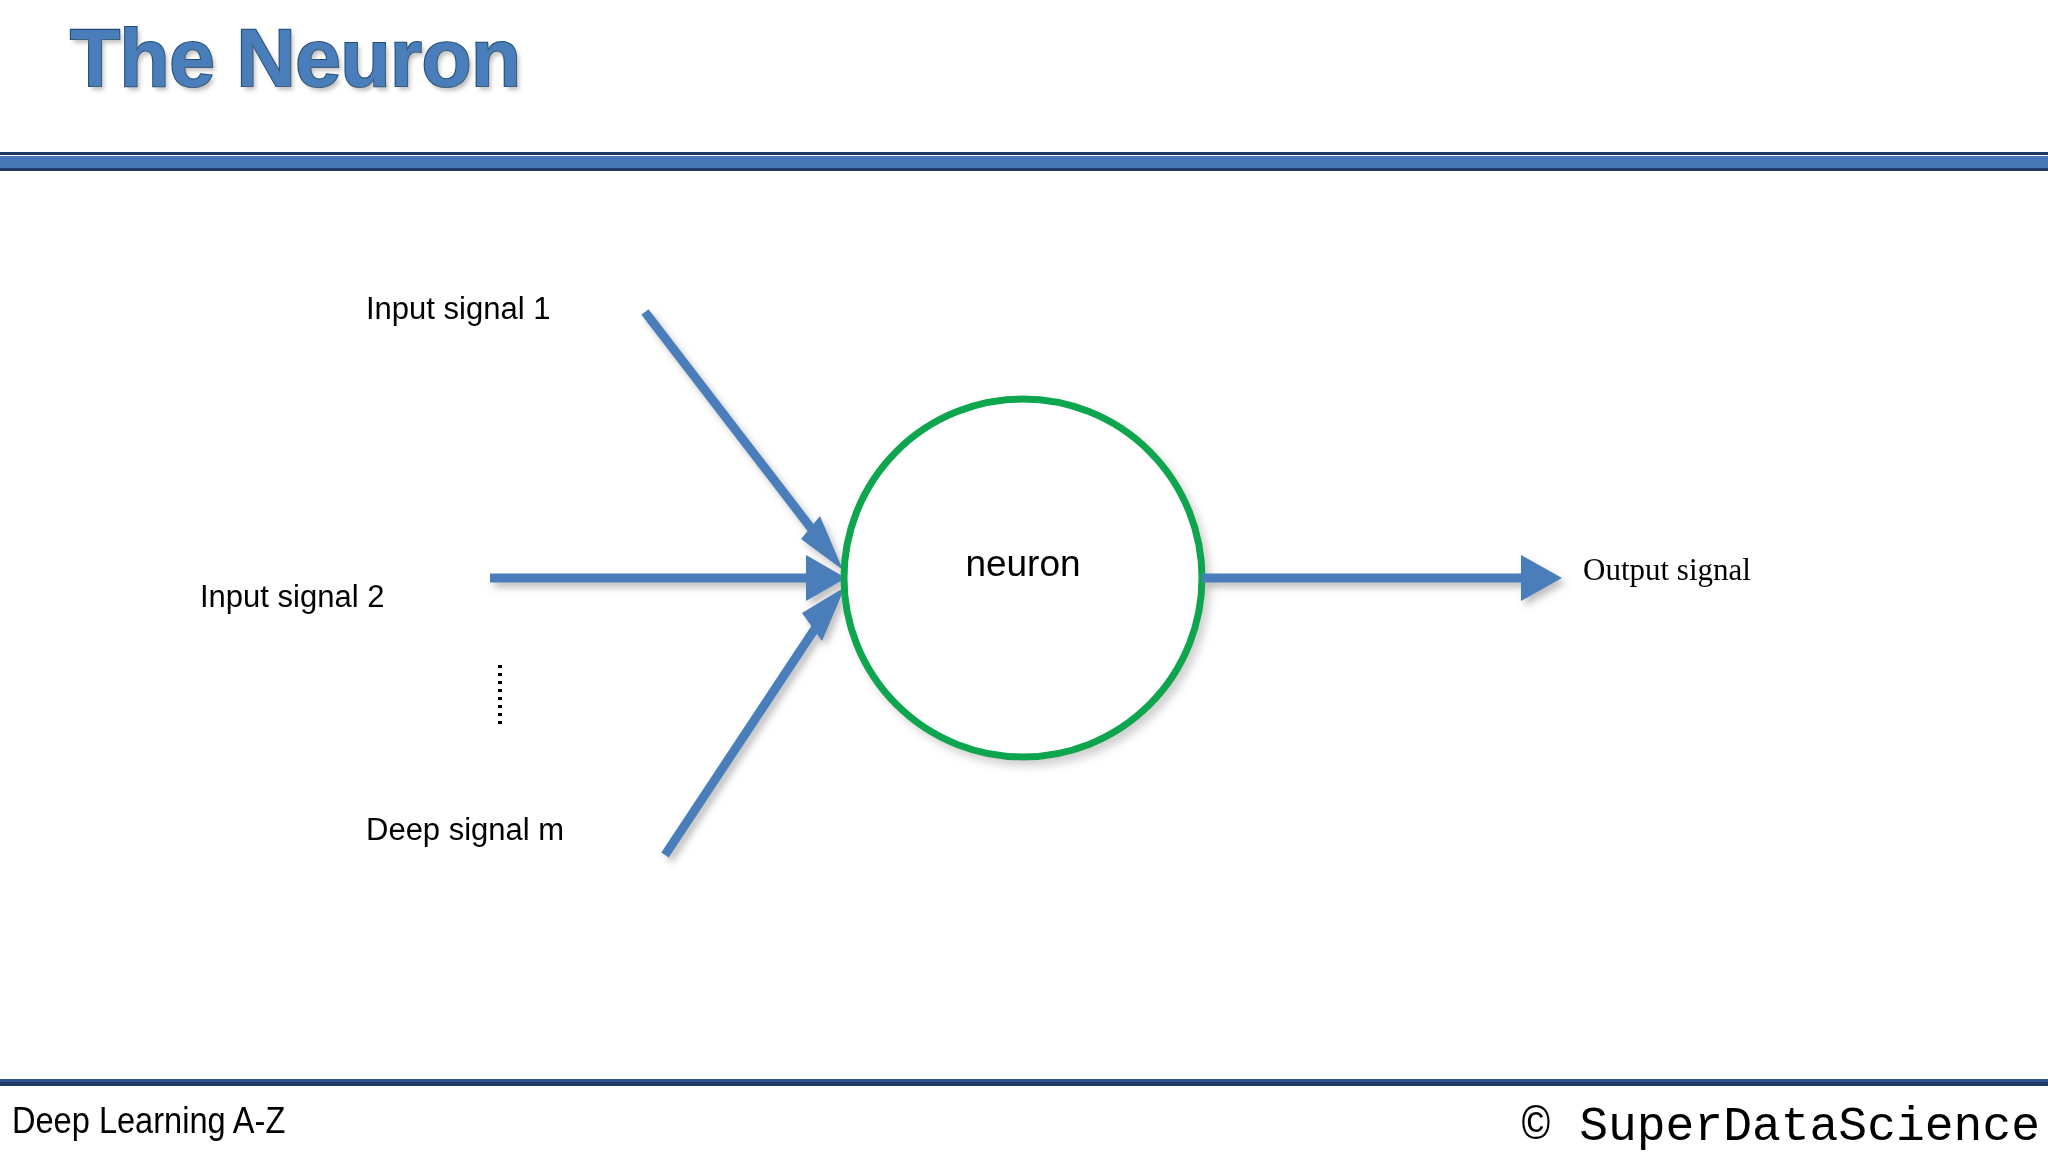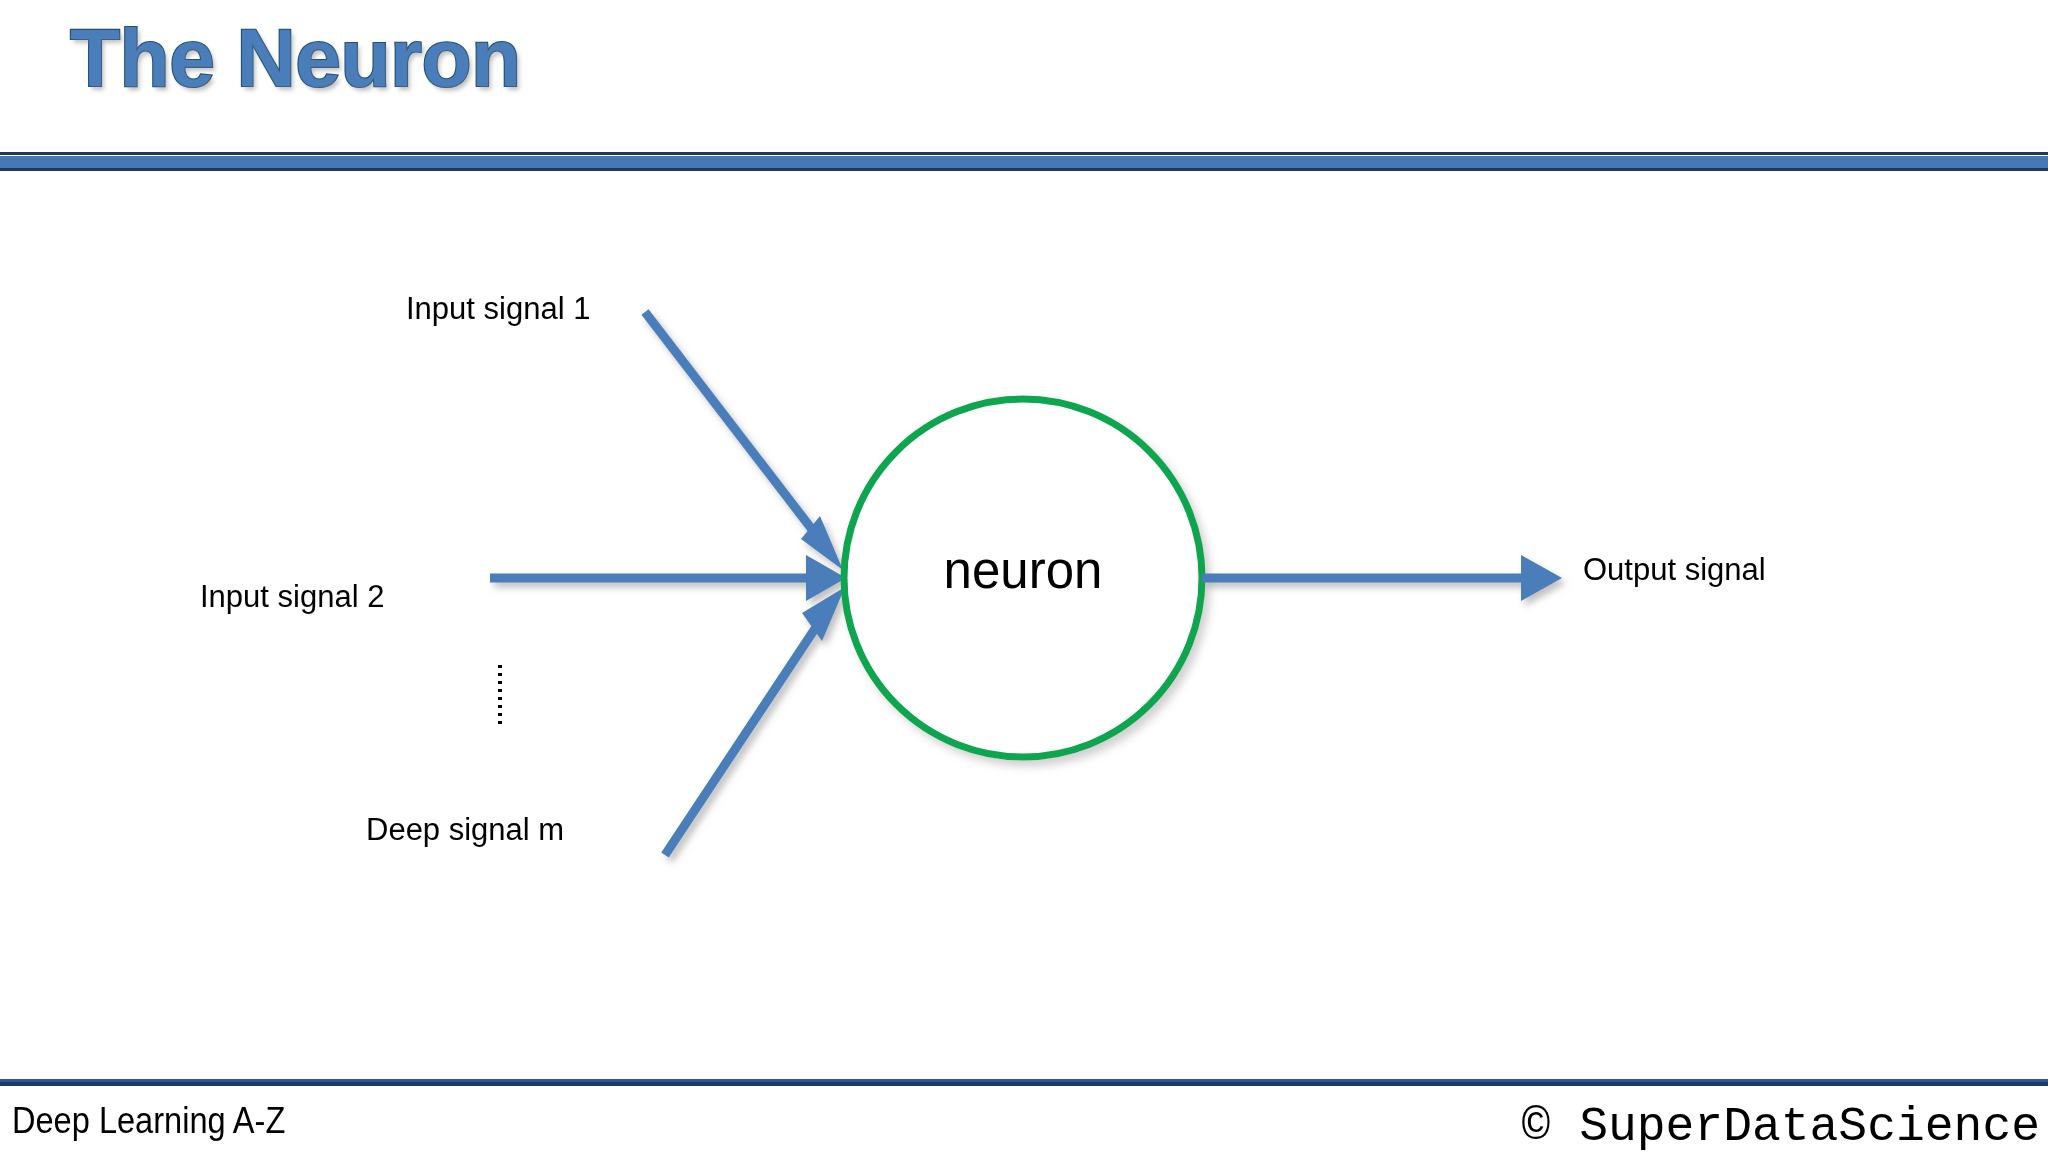--- a/index.html
+++ b/index.html
@@ -75,33 +75,33 @@
 
   
   .diagram-label {
     position: absolute;
     font-family: "Liberation Sans", sans-serif;
     font-size: 31px;
     color: #000000;
     white-space: nowrap;
     line-height: 1;
   }
-  .label-in1 { left: 366px; top: 293px; margin-left: 40px; }
+  .label-in1 { left: 366px; top: 293px; }
   .label-in2 { left: 200px; top: 581px; }
   .label-inm { left: 366px; top: 814px; }
-  .label-out { left: 1583px; top: 554px; }
+  .label-out { left: 1583px; top: 554px; font-family: Liberation Serif, serif; }
 
   .neuron-label {
     position: absolute;
     left: 843px;
     top: 545px;
     width: 360px;
     text-align: center;
     font-family: "Liberation Sans", sans-serif;
-    font-size: 51px;
+    font-size: 37px;
     color: #000000;
     line-height: 1;
     white-space: nowrap;
   }
 
   
   .footer-rule {
     position: absolute;
     left: 0;
     top: 1079px;

